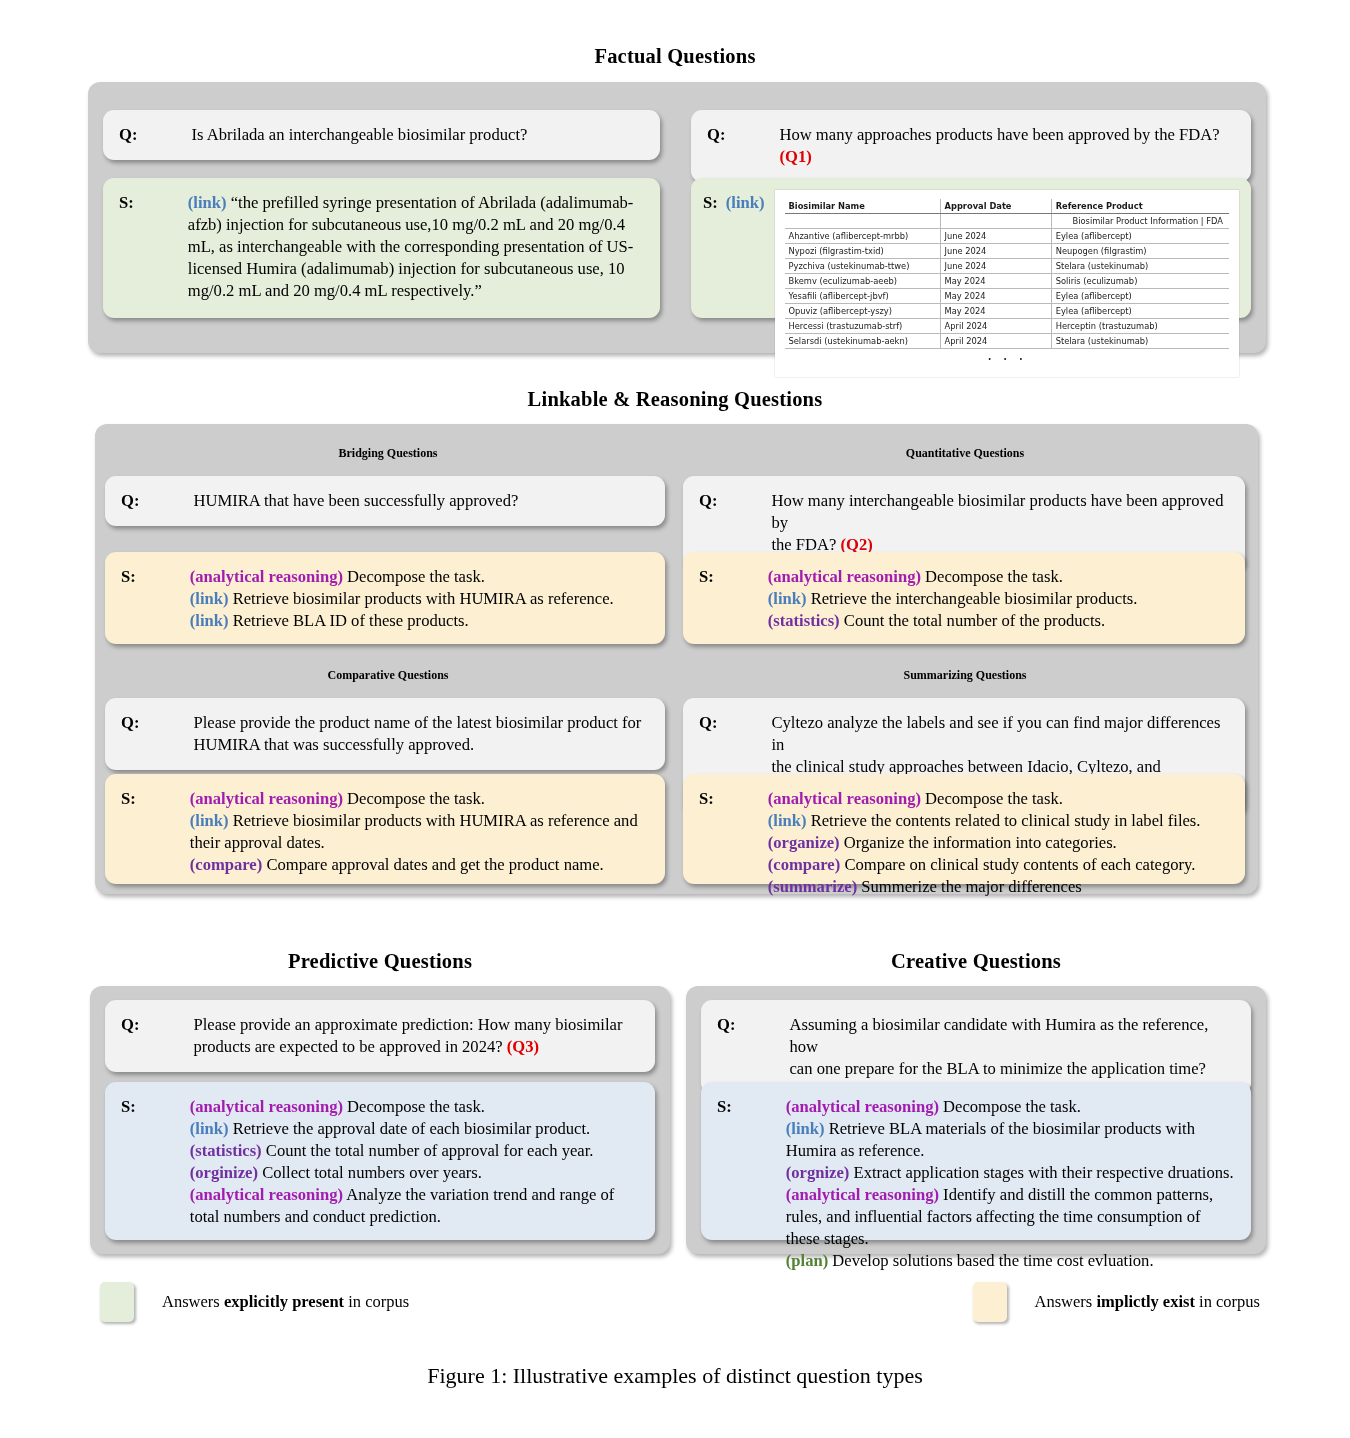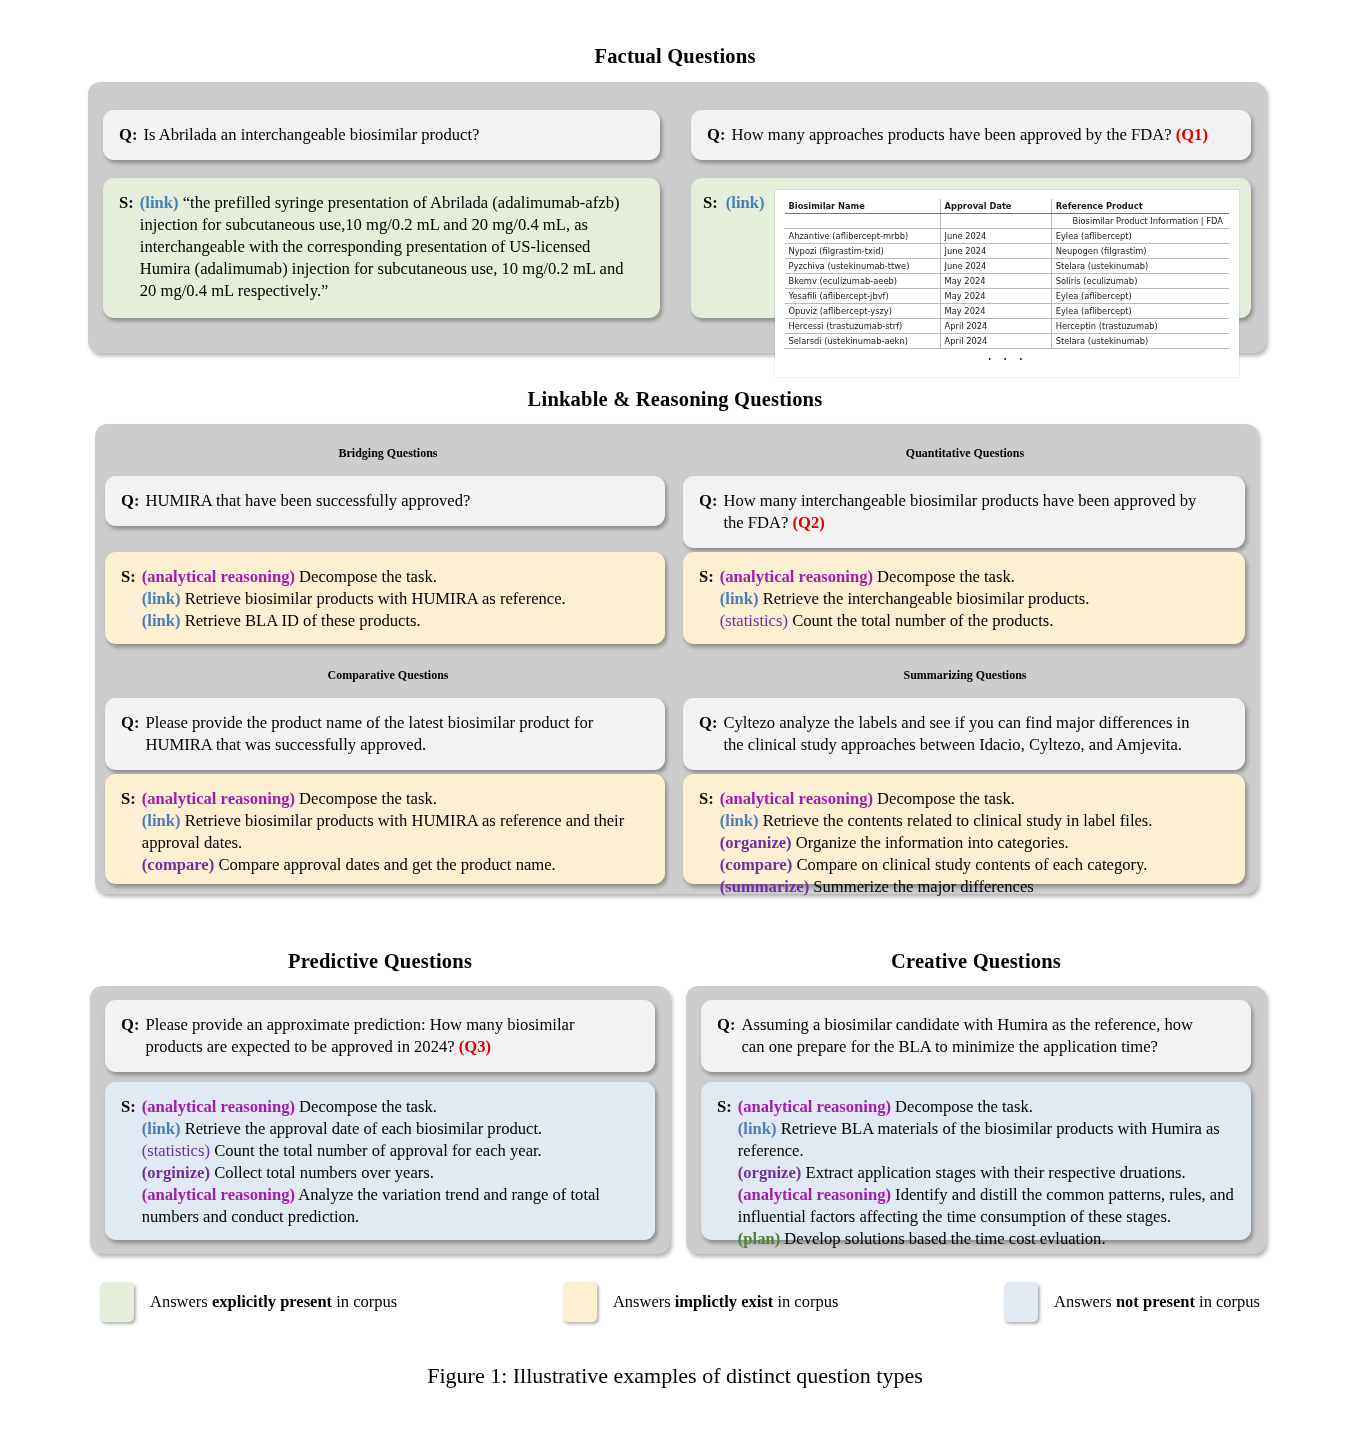--- a/index.html
+++ b/index.html
@@ -53,27 +53,27 @@
   .qs {
     display: flex;
     align-items: flex-start;
   }
   .qs .tag {
     font-weight: bold;
     flex: 0 0 auto;
     padding-right: 6px;
     white-space: nowrap;
   }
-  .qs .body { flex: 1 1 auto; }
+  .qs .body { flex: 1 1 auto; margin-left: 48px; }
   .qs .body .ln { display: block; }
 
   
   .k-link   { color: #4a7ebb; font-weight: bold; }
   .k-reason { color: #a21caf; font-weight: bold; }
-  .k-stat   { color: #7030a0; font-weight: normal; }
+  .k-stat   { color: #7030a0; font-weight: bold; }
   .k-org    { color: #7030a0; font-weight: bold; }
   .k-cmp    { color: #7030a0; font-weight: bold; }
   .k-sum    { color: #7030a0; font-weight: bold; }
   .k-plan   { color: #548235; font-weight: bold; }
   .k-qid    { color: #e00000; font-weight: bold; }
 
   
   .shot {
     background: #fff;
     padding: 9px 10px 6px 10px;
@@ -117,21 +117,21 @@
     font-family: "DejaVu Sans", sans-serif;
   }
 
   
   .legend {
     display: flex;
     align-items: center;
     justify-content: space-between;
     font-size: 16.5px;
   }
-  .legend .item { display: flex; align-items: center; }
+  .legend .item { display: flex; align-items: center; gap: 12px; }
   .swatch {
     width: 34px; height: 40px;
     border-radius: 5px;
     margin-right: 16px;
     box-shadow: 1.5px 2px 3px rgba(0,0,0,.30);
   }
   .sw-green  { background: #e5eeda; }
   .sw-yellow { background: #fcefd2; }
   .sw-blue   { background: #e1e9f3; }
 
@@ -379,19 +379,15 @@
 
 <div class="legend" style="position:absolute;left:100px;top:1282px;width:1160px;">
   <div class="item">
     <span class="swatch sw-green"></span>
     <span><span>Answers </span><b>explicitly present</b><span> in corpus</span></span>
   </div>
   <div class="item">
     <span class="swatch sw-yellow"></span>
     <span><span>Answers </span><b>implictly exist</b><span> in corpus</span></span>
   </div>
-  <div class="item">
-    <span class="swatch sw-blue"></span>
-    <span><span>Answers </span><b>not present</b><span> in corpus</span></span>
-  </div>
 </div>
 
 <div class="caption" style="position:absolute;left:0;top:1363px;width:1350px;">Figure 1: Illustrative examples of distinct question types</div>
 
 </body></html>

